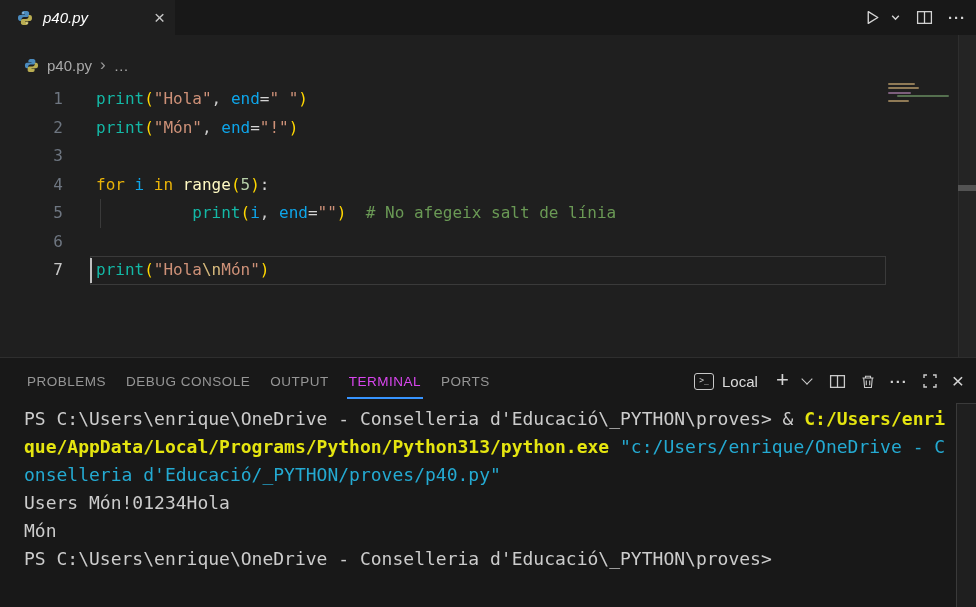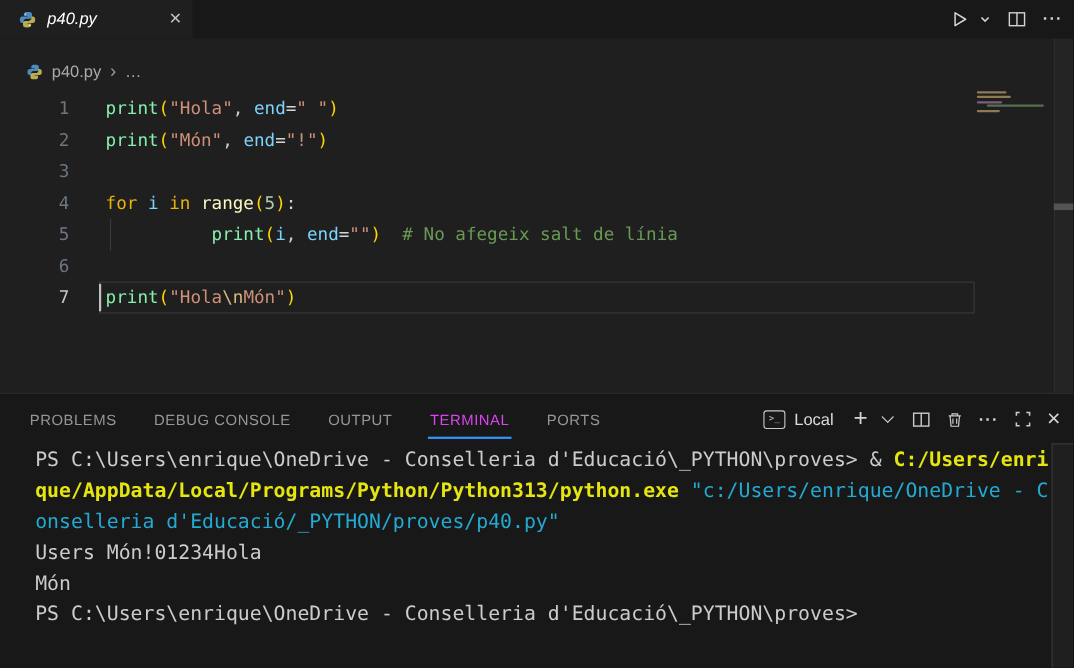--- a/index.html
+++ b/index.html
@@ -24,51 +24,51 @@
   .code-lines{position:absolute;left:0;top:85px;right:0;
               font-family:"DejaVu Sans Mono",monospace;font-size:16px;}
   .crow{position:relative;height:28.5px;line-height:28.5px;white-space:pre;}
   .lnum{position:absolute;left:0;top:0;width:63px;text-align:right;color:#6e7681;}
   .crow.current .lnum{color:#c6c6c6;}
   .ctext{display:block;margin-left:96px;}
   .curline-box{position:absolute;left:90px;right:90px;top:0;height:100%;
                border:1px solid #3a3a3a;box-sizing:border-box;}
   .caret{position:absolute;left:90px;top:2px;bottom:2px;width:2px;background:#c0c0c0;}
   .iguide{position:absolute;left:100px;top:0;bottom:0;width:1px;background:#3a3a3a;}
-  .tok.fn{color:#86efac}.tok.br{color:#ffd700}.tok.str{color:#ce9178}.tok.kw{color:#eab308}
-  .tok.var{color:#7dd3fc}.tok.cls{color:#fef9c3}.tok.num{color:#b5cea8}.tok.op{color:#d4d4d4}
+  .tok.fn{color:#14b8a6}.tok.br{color:#ffd700}.tok.str{color:#ce9178}.tok.kw{color:#eab308}
+  .tok.var{color:#0ea5e9}.tok.cls{color:#fef9c3}.tok.num{color:#b5cea8}.tok.op{color:#d4d4d4}
   .tok.pun{color:#cccccc}.tok.cmt{color:#6a9955}.tok.esc{color:#d7ba7d}
 
   
   .minimap{position:absolute;left:884px;top:78px;width:76px;height:30px;cursor:pointer;}
   .mbar{position:absolute;border-radius:1px;filter:blur(.4px);}
   .escroll{position:absolute;left:958px;top:35px;width:18px;height:322px;
            background:rgba(255,255,255,.025);border-left:1px solid #2e2e2e;cursor:pointer;}
   .emark{position:absolute;left:958px;top:185px;width:18px;height:6px;background:#535353;}
 
   
   .panel{position:absolute;left:0;top:357px;width:976px;height:250px;background:#181818;
          border-top:1px solid #2e2e2e;box-sizing:border-box;}
-  .ptabs{position:absolute;left:27px;top:0;height:46px;display:flex;gap:34px;align-items:center;
+  .ptabs{position:absolute;left:27px;top:0;height:46px;display:flex;gap:20px;align-items:center;
          font-size:13.5px;letter-spacing:.5px;color:#969696;}
   .ptab{height:100%;display:flex;align-items:center;position:relative;cursor:pointer;}
   .ptab.active{color:#d946ef;}
   .ptab.active::after{content:"";position:absolute;left:-2px;right:-2px;bottom:5px;height:2px;background:#3794ff;}
   .ptools{position:absolute;right:12px;top:0;height:46px;display:flex;align-items:center;gap:14px;color:#ccc;}
   .chip{display:flex;align-items:center;gap:8px;font-size:15px;color:#dcdcdc;margin-right:4px;cursor:pointer;}
   .chip-icon{width:18px;height:15px;border:1.2px solid #c8c8c8;border-radius:3px;
              font-family:"DejaVu Sans Mono",monospace;font-size:8px;line-height:14px;text-align:center;color:#c8c8c8;}
   .tplus{font-size:22px;font-weight:300;color:#d4d4d4;cursor:pointer;line-height:1;margin-top:-2px;}
   .chev{width:7px;height:7px;border-right:1.5px solid #ccc;border-bottom:1.5px solid #ccc;
         transform:rotate(45deg);margin-top:-4px;cursor:pointer;}
   .pclose{font-size:21px;color:#d4d4d4;line-height:1;cursor:pointer;margin-top:-2px;}
 
   
   .terminal-lines{position:absolute;left:0;top:47px;right:20px;
-                  font-family:"DejaVu Sans Mono",monospace;font-size:18px;padding-left:8px;}
+                  font-family:"DejaVu Sans Mono",monospace;font-size:18px;}
   .trow{height:28px;line-height:28px;padding-left:24px;white-space:pre;color:#ccc;overflow:hidden;}
   .t-plain{color:#cccccc}
   .t-cmd{color:#e5e510;font-weight:bold}
   .t-path{color:#24aad2}
   .tscroll{position:absolute;right:0;top:45px;width:19px;height:205px;
            background:rgba(255,255,255,.03);border-left:1px solid #3a3a3a;border-top:1px solid #3a3a3a;cursor:pointer;}
   svg{display:block}
 </style>
 </head>
 <body>

